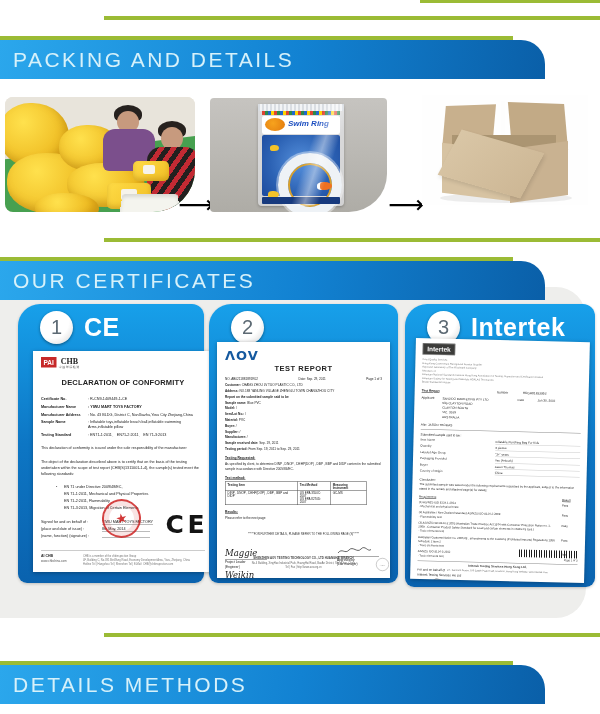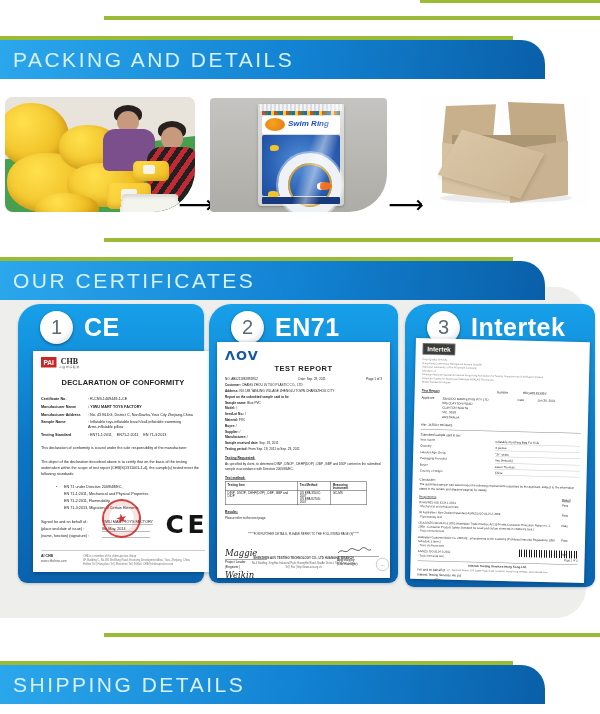--- a/index.html
+++ b/index.html
@@ -340,21 +340,20 @@
 4F, Building C, No.391 BinWang Road, Economy Development Area, Yiwu, Zhejiang, China
 Hotline Tel | Hangzhou Tel | Shenzhen Tel | E-Mail: CHB@chbinspection.com</div>
       </div>
     </div>
   </div>
 </div>
 
 <div class="card" id="card2">
   <div class="card-head">
     <div class="num-circle">2</div>
-    <div class="card-title">EN71</div>
   </div>
   <div class="page" id="page2">
     <div class="doc" id="doc2">
       <div class="aov">ΛOV</div>
       <div class="doc2-title">TEST REPORT</div>
       <div class="meta">
         <span>NO. AB0211881891R02</span>
         <span>Date: Sep. 29, 2011</span>
         <span>Page 1 of 3</span>
       </div>
@@ -523,14 +522,14 @@
         <b>Intertek Testing Services Hong Kong Ltd.</b>
         <div>2/F, Garment Centre, 576 Castle Peak Road, Kowloon, Hong Kong      Website: www.intertek.com</div>
       </div>
     </div>
   </div>
 </div>
 
 <div class="gline" id="gl-bot"></div>
 
 <div class="banner" id="banner3">
-  <span class="blabel">SHIPPING DETAILS</span>
+  <span class="blabel">DETAILS METHODS</span>
 </div>
 
 </body></html>

